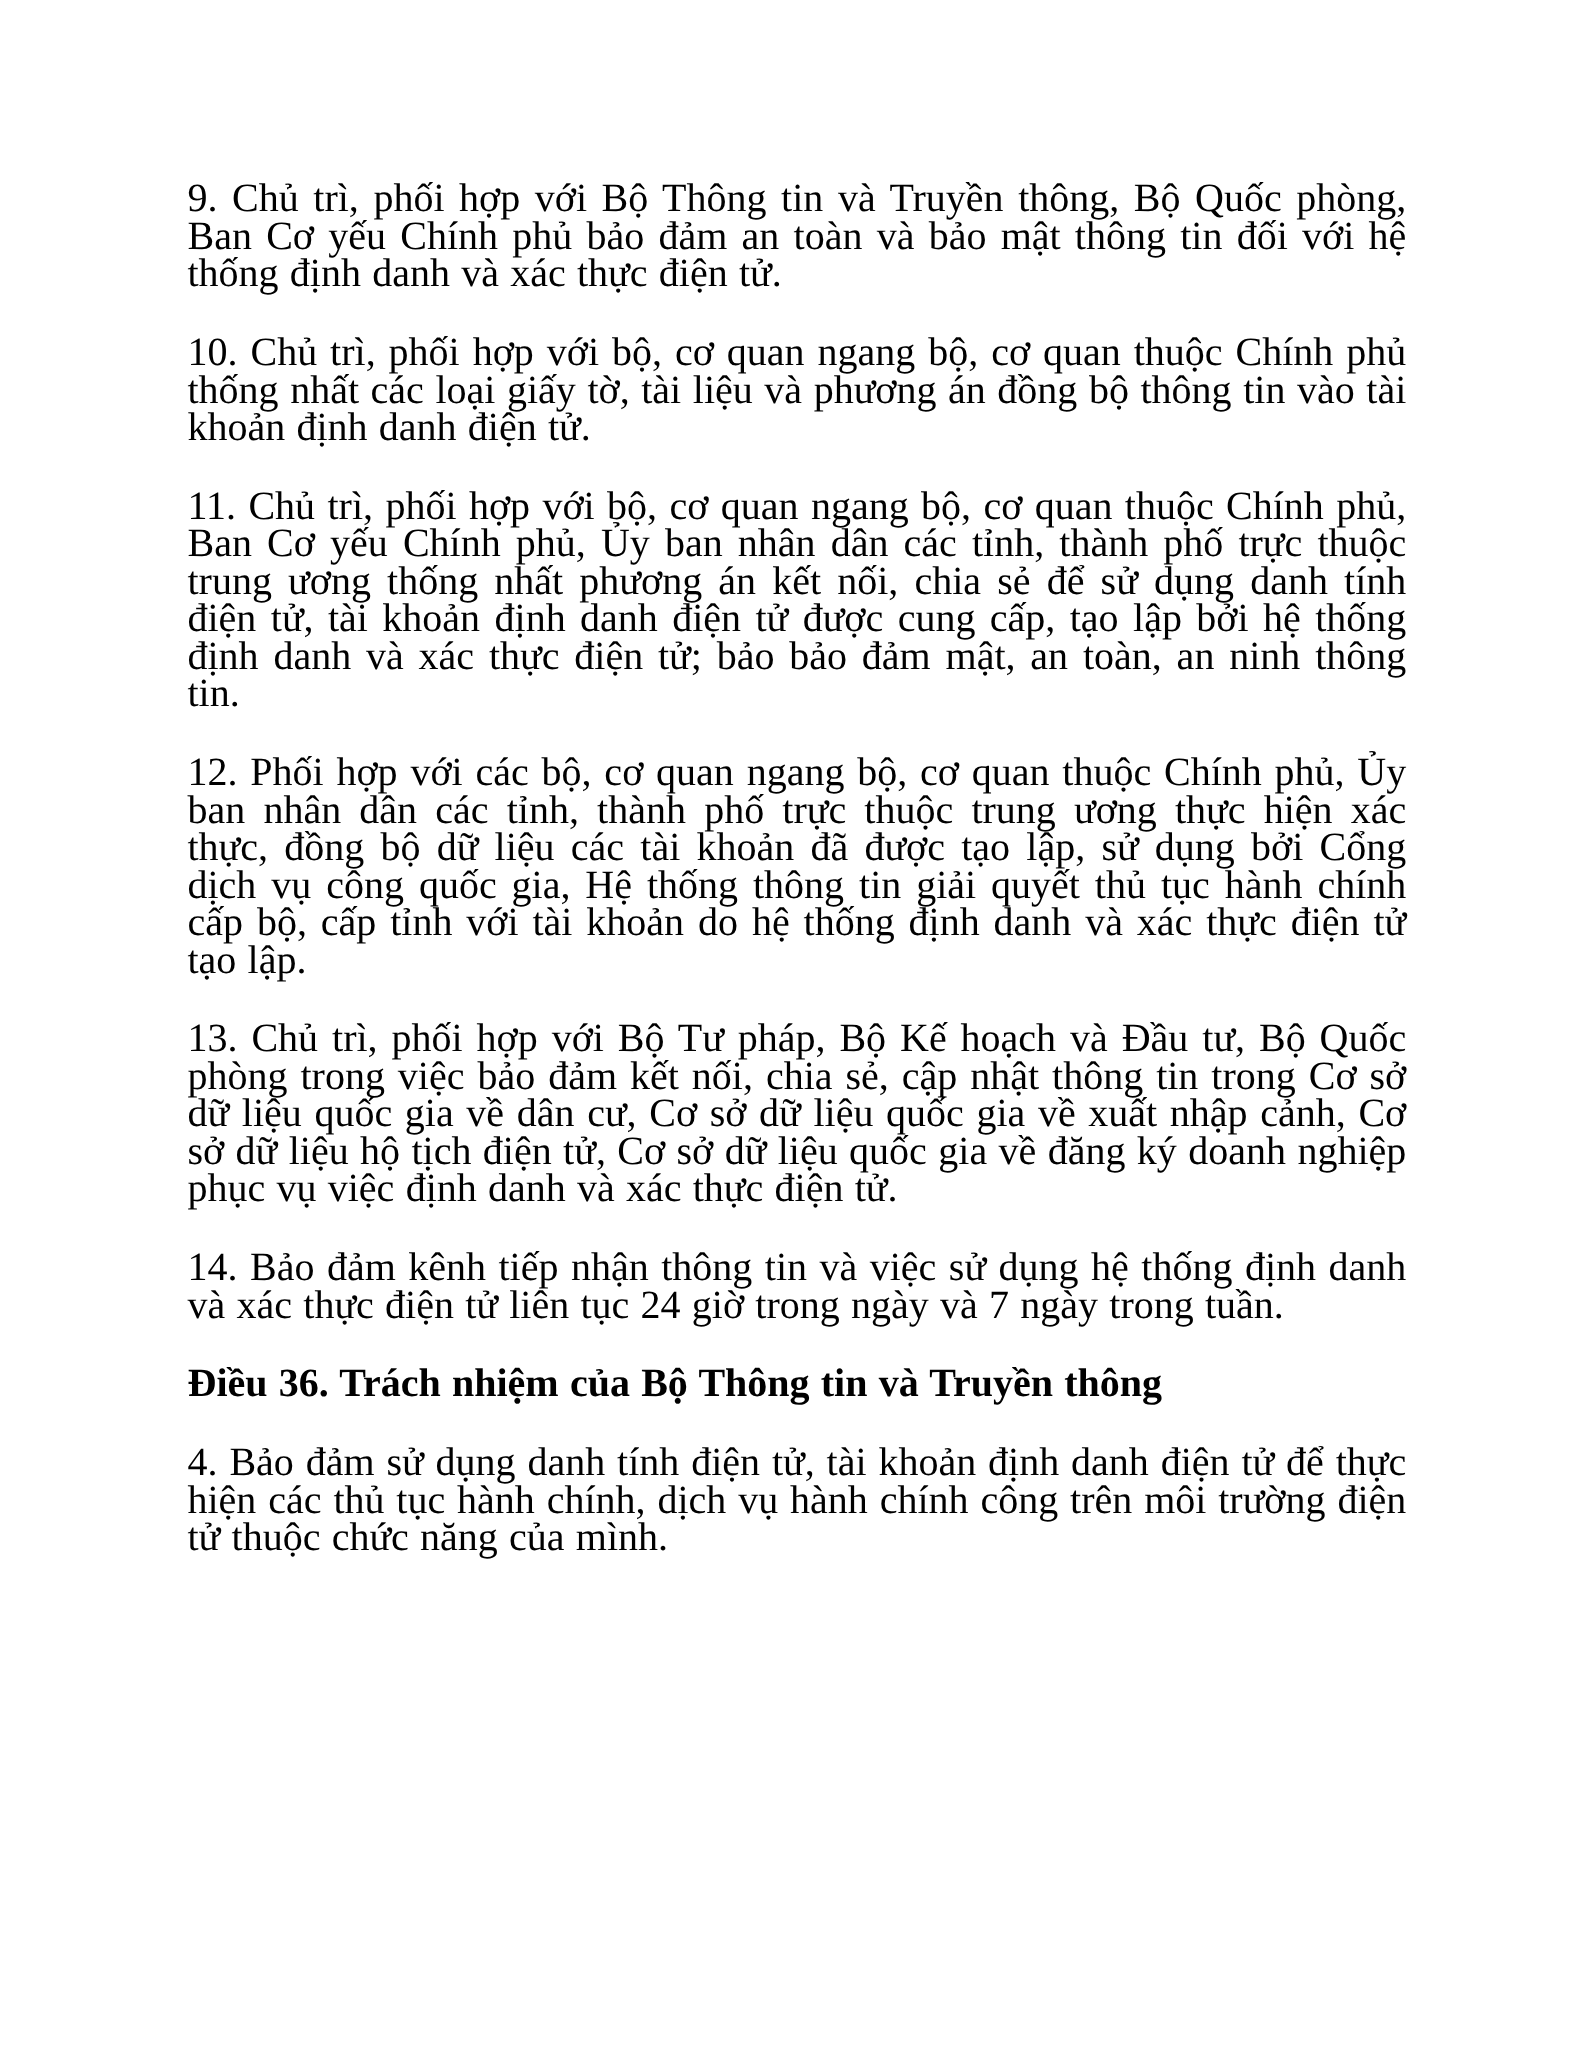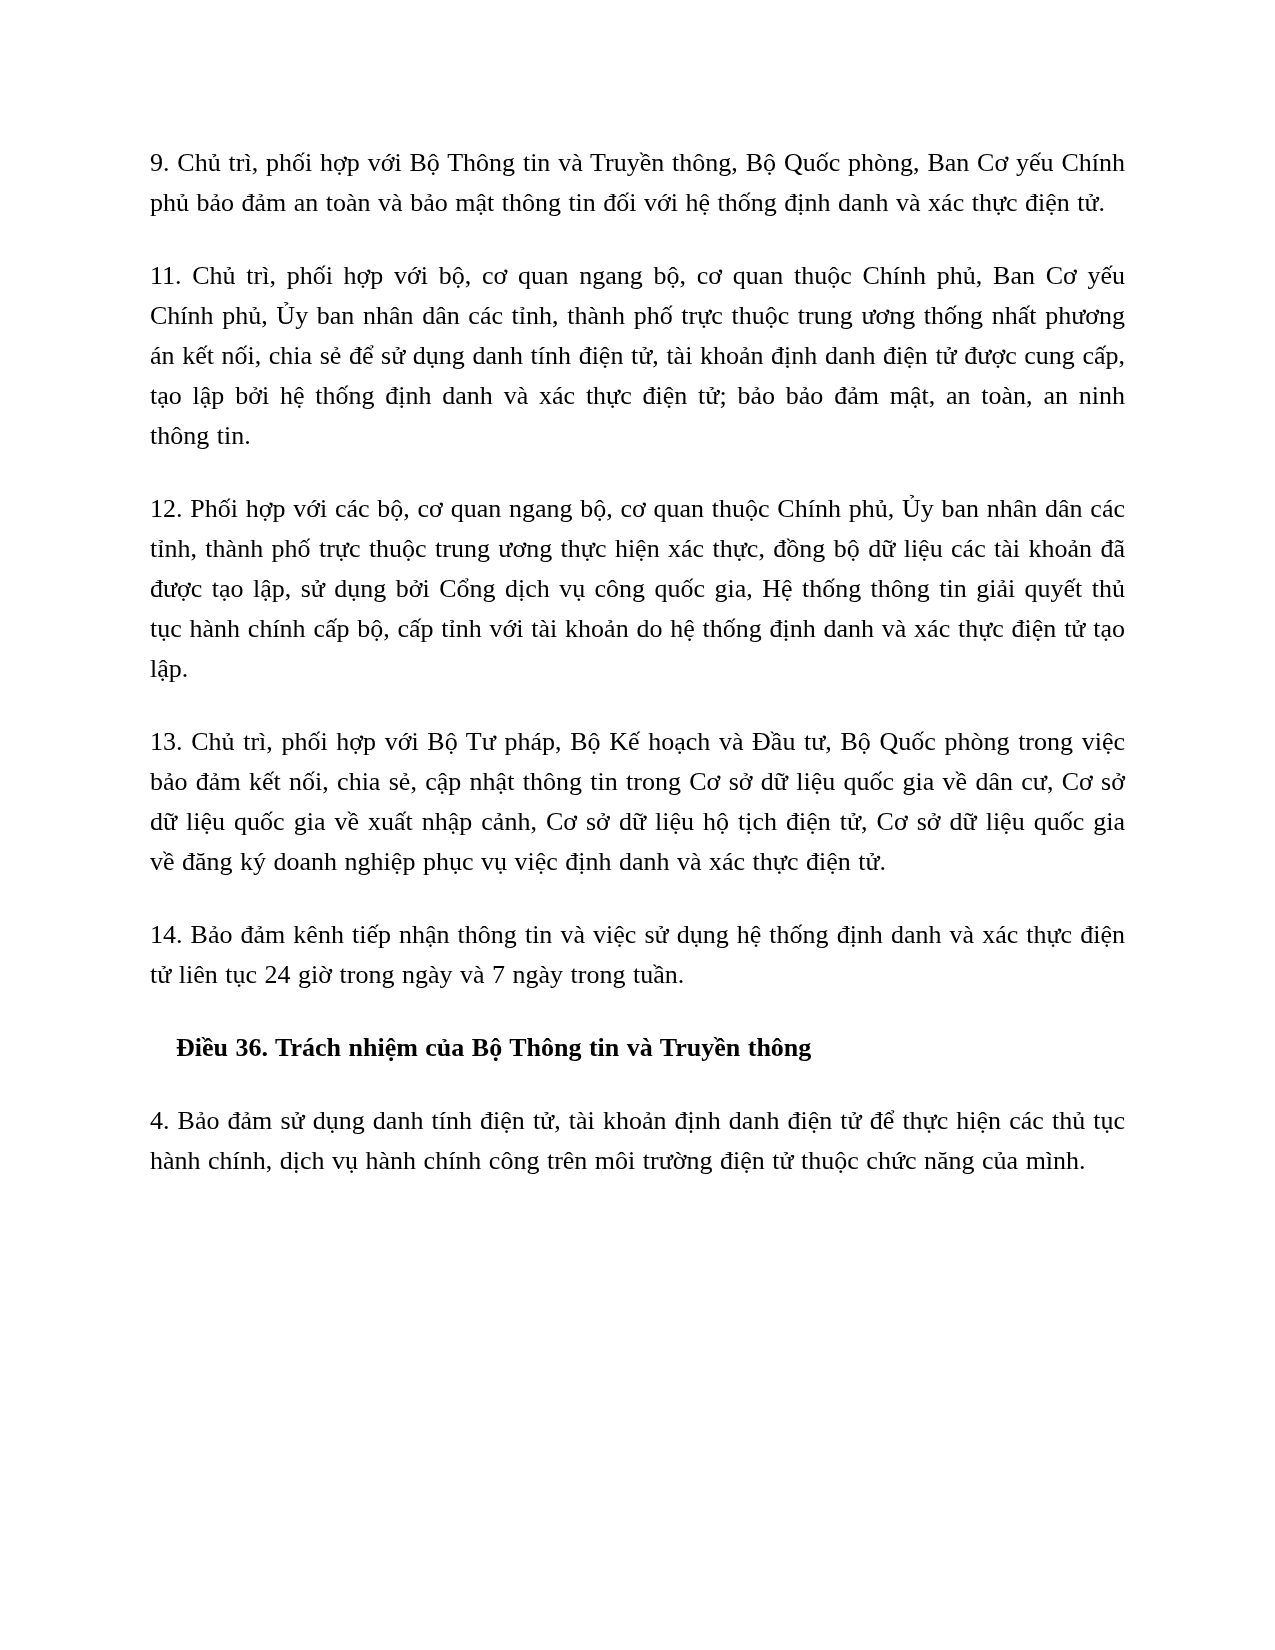--- a/index.html
+++ b/index.html
@@ -15,37 +15,37 @@
     overflow: hidden;
   }
   .page {
     box-sizing: border-box;
     width: 1275px;
     height: 1650px;
     padding: 143px 150px 0 150px;
     background: #ffffff;
   }
   .para {
-    font-size: 26px;
-    line-height: 40px;
+    font-size: 32px;
+    line-height: 30px;
     margin: 0 0 33px 0;
     text-align: justify;
     text-justify: inter-word;
     word-spacing: 1px;
   }
   .heading {
     font-weight: bold;
     text-align: left;
-    margin-left: 26px;
   }
 </style>
 </head>
 <body>
 
 <div class="page">
   <p class="para">9. Chủ trì, phối hợp với Bộ Thông tin và Truyền thông, Bộ Quốc phòng, Ban Cơ yếu Chính phủ bảo đảm an toàn và bảo mật thông tin đối với hệ thống định danh và xác thực điện tử.</p>
+  <p class="para">10. Chủ trì, phối hợp với bộ, cơ quan ngang bộ, cơ quan thuộc Chính phủ thống nhất các loại giấy tờ, tài liệu và phương án đồng bộ thông tin vào tài khoản định danh điện tử.</p>
   <p class="para">11. Chủ trì, phối hợp với bộ, cơ quan ngang bộ, cơ quan thuộc Chính phủ, Ban Cơ yếu Chính phủ, Ủy ban nhân dân các tỉnh, thành phố trực thuộc trung ương thống nhất phương án kết nối, chia sẻ để sử dụng danh tính điện tử, tài khoản định danh điện tử được cung cấp, tạo lập bởi hệ thống định danh và xác thực điện tử; bảo bảo đảm mật, an toàn, an ninh thông tin.</p>
   <p class="para">12. Phối hợp với các bộ, cơ quan ngang bộ, cơ quan thuộc Chính phủ, Ủy ban nhân dân các tỉnh, thành phố trực thuộc trung ương thực hiện xác thực, đồng bộ dữ liệu các tài khoản đã được tạo lập, sử dụng bởi Cổng dịch vụ công quốc gia, Hệ thống thông tin giải quyết thủ tục hành chính cấp bộ, cấp tỉnh với tài khoản do hệ thống định danh và xác thực điện tử tạo lập.</p>
   <p class="para">13. Chủ trì, phối hợp với Bộ Tư pháp, Bộ Kế hoạch và Đầu tư, Bộ Quốc phòng trong việc bảo đảm kết nối, chia sẻ, cập nhật thông tin trong Cơ sở dữ liệu quốc gia về dân cư, Cơ sở dữ liệu quốc gia về xuất nhập cảnh, Cơ sở dữ liệu hộ tịch điện tử, Cơ sở dữ liệu quốc gia về đăng ký doanh nghiệp phục vụ việc định danh và xác thực điện tử.</p>
   <p class="para">14. Bảo đảm kênh tiếp nhận thông tin và việc sử dụng hệ thống định danh và xác thực điện tử liên tục 24 giờ trong ngày và 7 ngày trong tuần.</p>
   <p class="para heading">Điều 36. Trách nhiệm của Bộ Thông tin và Truyền thông</p>
   <p class="para">4. Bảo đảm sử dụng danh tính điện tử, tài khoản định danh điện tử để thực hiện các thủ tục hành chính, dịch vụ hành chính công trên môi trường điện tử thuộc chức năng của mình.</p>
 </div>
 
 </body></html>

